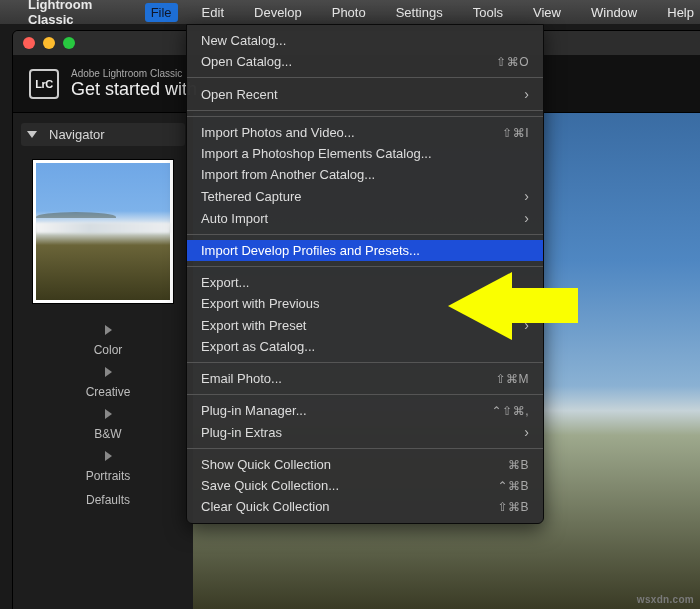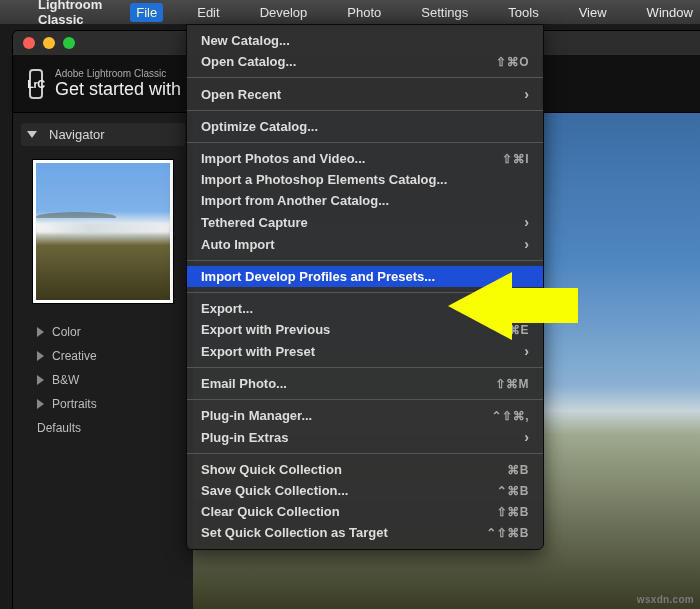--- a/index.html
+++ b/index.html
@@ -1,53 +1,53 @@
 <!DOCTYPE html>
 <html><head>
 <meta charset="utf-8">
 <style>
   * { box-sizing: border-box; margin: 0; padding: 0; font-family: -apple-system, "Helvetica Neue", Arial, sans-serif; }
   body { width: 700px; height: 609px; background: #1a1a1a; overflow: hidden; position: relative; }
 
   
-  .menubar { height: 24px; background: linear-gradient(#4a4a4a, #363636); display: flex; align-items: center; color: #e8e8e8; font-size: 13px; padding-left: 10px; gap: 28px; }
+  .menubar { height: 24px; background: linear-gradient(#4a4a4a, #363636); display: flex; align-items: center; color: #e8e8e8; font-size: 13px; padding-left: 10px; gap: 18px; }
   .apple { font-size: 14px; }
   .menubar .app { font-weight: 600; }
   .menubar .mi { cursor: default; padding: 2px 6px; border-radius: 3px; }
-  .menubar .mi.active { background: #1e6fd6; color: #fef9c3; }
+  .menubar .mi.active { background: #1e6fd6; color: #0f172a; }
 
   
   .window { position: absolute; left: 12px; top: 30px; width: 700px; height: 580px; background: #1b1b1b; border: 1px solid #000; border-radius: 6px 6px 0 0; overflow: hidden; }
   .titlebar { height: 24px; background: #2d2d2d; display: flex; align-items: center; padding-left: 10px; gap: 8px; }
   .dot { width: 12px; height: 12px; border-radius: 50%; }
   .dot.r { background: #ff5f57; } .dot.y { background: #febc2e; } .dot.g { background: #28c840; }
 
   .brandbar { height: 58px; background: #111; display: flex; align-items: center; padding-left: 16px; gap: 12px; border-bottom: 1px solid #000; }
-  .logo { width: 14px; height: 30px; border: 2px solid #ccc; border-radius: 4px; display: flex; align-items: center; justify-content: center; font-size: 11px; font-weight: 700; color: #eee; letter-spacing: -0.5px; text-align: right; }
+  .logo { width: 30px; height: 30px; border: 2px solid #ccc; border-radius: 4px; display: flex; align-items: center; justify-content: center; font-size: 11px; font-weight: 700; color: #eee; letter-spacing: -0.5px; text-align: right; }
   .brandtext .t1 { font-size: 10px; color: #aaa; }
   .brandtext .t2 { font-size: 18px; color: #eee; font-weight: 300; }
 
   .panels { display: flex; height: calc(100% - 82px); }
   .sidebar { width: 180px; background: #1d1d1d; padding: 10px 8px; display: flex; flex-direction: column; gap: 6px; }
   .sidepanel-title { color: #d8d8d8; font-size: 13px; padding: 4px 6px; background: #2a2a2a; border-radius: 3px; display: flex; align-items: center; gap: 12px; }
   .tri-down { width: 0; height: 0; border-left: 5px solid transparent; border-right: 5px solid transparent; border-top: 7px solid #c8c8c8; }
   .tri-right { width: 0; height: 0; border-top: 5px solid transparent; border-bottom: 5px solid transparent; border-left: 7px solid #888; }
   .thumb { width: 140px; height: 143px; margin: 8px auto 10px; background: linear-gradient(to bottom, #6fa7e6 0%, #7db2ea 35%, #e8edf0 45%, #c5cbc3 52%, #6a6438 60%, #3c3a1c 100%); border: 3px solid #fff; box-shadow: 0 0 0 1px #000; position: relative; }
   .thumb::before { content:""; position:absolute; left:0; right:0; top:44%; height:10px; background: linear-gradient(90deg,#f3f3f3 0, #d6dde2 40%, #eceef0 100%); filter: blur(1px);}
   .thumb::after { content:""; position:absolute; left:0; right:40%; top:36%; height:6px; background: rgba(90,100,90,.55); border-radius: 60% 60% 0 0 / 100% 100% 0 0;}
 
   .preset-list { display: flex; flex-direction: column; gap: 6px; padding: 4px 6px 0 6px; }
-  .preset-item { color: #bdbdbd; font-size: 12px; display: flex; align-items: center; gap: 8px; padding: 2px 0 2px 10px; }
+  .preset-item { color: #bdbdbd; font-size: 12px; display: flex; align-items: center; gap: 8px; padding: 2px 0 2px 10px; flex-direction: column; }
 
   .mainview { flex: 1; background: #454545; display:flex; align-items:center; justify-content:center; }
   .mainphoto { width:100%; height:100%; background: linear-gradient(to bottom,#3a6ca3 0%, #4f87c2 30%, #8ab1d3 55%, #c6d3d8 60%, #9ea98d 65%, #3a3b25 100%); }
 
   
   .menu { position: absolute; left: 186px; top: 24px; width: 358px; background: rgba(48,48,48,0.98); border: 1px solid #0a0a0a; border-radius: 0 0 6px 6px; box-shadow: 0 6px 20px rgba(0,0,0,.6); padding: 5px 0 6px; font-size: 13px; color: #ddd; z-index: 50; }
-  .menu .row { display: flex; align-items: center; justify-content: space-between; padding: 3px 14px; min-height: 20px; cursor: default; font-weight: bold; }
+  .menu .row { display: flex; align-items: center; justify-content: space-between; padding: 3px 14px; min-height: 20px; cursor: default; }
   .menu .row.sel { background: #1d4ed8; color: #fff; }
   .menu .sep { height: 1px; background: #555; margin: 5px 0; }
   .menu .sc { color: #a8a8a8; font-size: 12px; letter-spacing: .5px; }
   .chev { font-size: 14px; color: #bcbcbc; }
 
   
   .arrow { position:absolute; left:448px; top:272px; width:130px; height:70px; z-index:60; pointer-events:none; }
   .arrow .stem { position:absolute; right:0; top:16px; width:68px; height:35px; background:#faff00; }
   .arrow .head { position:absolute; left:0; top:0; width:0; height:0; border-top:34px solid transparent; border-bottom:34px solid transparent; border-right:64px solid #faff00; }
 
@@ -126,23 +126,20 @@
     <div class="row">
       <span>Open Catalog...</span>
       <span class="sc">⇧⌘O</span>
     </div>
     <div class="sep"></div>
     <div class="row">
       <span>Open Recent</span>
       <span class="chev">›</span>
     </div>
     <div class="sep"></div>
-    <div class="row">
-      <span>Optimize Catalog...</span>
-    </div>
     <div class="sep"></div>
     <div class="row">
       <span>Import Photos and Video...</span>
       <span class="sc">⇧⌘I</span>
     </div>
     <div class="row">
       <span>Import a Photoshop Elements Catalog...</span>
     </div>
     <div class="row">
       <span>Import from Another Catalog...</span>
@@ -164,20 +161,23 @@
       <span>Export...</span>
     </div>
     <div class="row">
       <span>Export with Previous</span>
       <span class="sc">⌃⇧⌘E</span>
     </div>
     <div class="row">
       <span>Export with Preset</span>
       <span class="chev">›</span>
     </div>
+    <div class="row">
+      <span>Export as Catalog...</span>
+    </div>
     <div class="sep"></div>
     <div class="row">
       <span>Email Photo...</span>
       <span class="sc">⇧⌘M</span>
     </div>
     <div class="sep"></div>
     <div class="row">
       <span>Plug-in Manager...</span>
       <span class="sc">⌃⇧⌘,</span>
     </div>
@@ -190,24 +190,20 @@
       <span>Show Quick Collection</span>
       <span class="sc">⌘B</span>
     </div>
     <div class="row">
       <span>Save Quick Collection...</span>
       <span class="sc">⌃⌘B</span>
     </div>
     <div class="row">
       <span>Clear Quick Collection</span>
       <span class="sc">⇧⌘B</span>
-    </div>
-    <div class="row">
-      <span>Set Quick Collection as Target</span>
-      <span class="sc">⌃⇧⌘B</span>
     </div>
   </div>
 
 <div class="arrow">
   <div class="head"></div>
     <div class="stem"></div>
 </div>
 
 <div class="wm">wsxdn.com</div>
 

